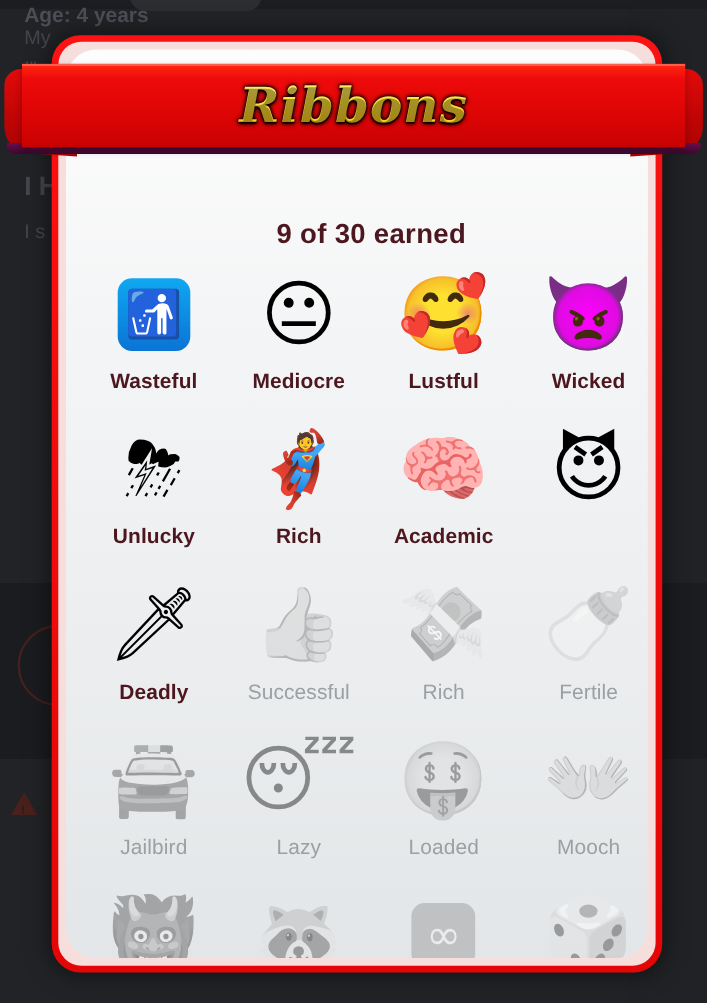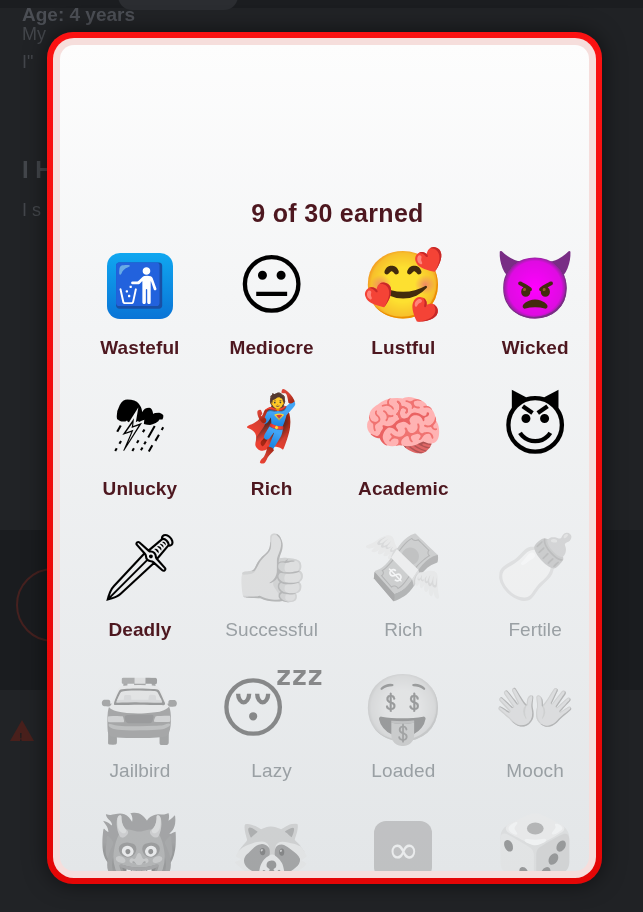--- a/index.html
+++ b/index.html
@@ -38,21 +38,21 @@
     background:linear-gradient(180deg,#fb1212 0%,#e40606 100%);
     box-shadow:0 0 22px rgba(0,0,0,.55);
   }
   .modal-inner {
     position:absolute; left:6px; top:6px; right:6px; bottom:6px;
     border-radius:21px;
     background:#f6dedc;
   }
   .modal-face {
     position:absolute; left:7px; top:7px; right:7px; bottom:7px;
-    border-radius:14px;
+    border-radius:28px;
     background:linear-gradient(180deg,#fdfdfd 0%,#f4f5f6 30%,#e3e6e8 100%);
     overflow:hidden;
   }
 
   
   .ribbon-wrap { position:absolute; left:0; top:58px; width:643px; height:82px; }
   .ribbon-tail {
     position:absolute; top:6px; width:66px; height:76px;
     background:linear-gradient(180deg,#e30a0a 0%,#c20505 55%,#a90303 100%);
   }
@@ -224,14 +224,22 @@
             <div class="cell">
               <div class="badge locked">🎲</div>
               <div class="cell-label locked"></div>
             </div>
           </div>
 
       </div>
     </div>
   </div>
 
+  <div class="ribbon-wrap">
+    <div class="ribbon-tail left"></div>
+    <div class="ribbon-tail right"></div>
+    <div class="ribbon-shadow"></div>
+    <div class="ribbon-main">
+      <div class="ribbon-title">Ribbons</div>
+    </div>
+  </div>
 
 </div>
 
 </body></html>

